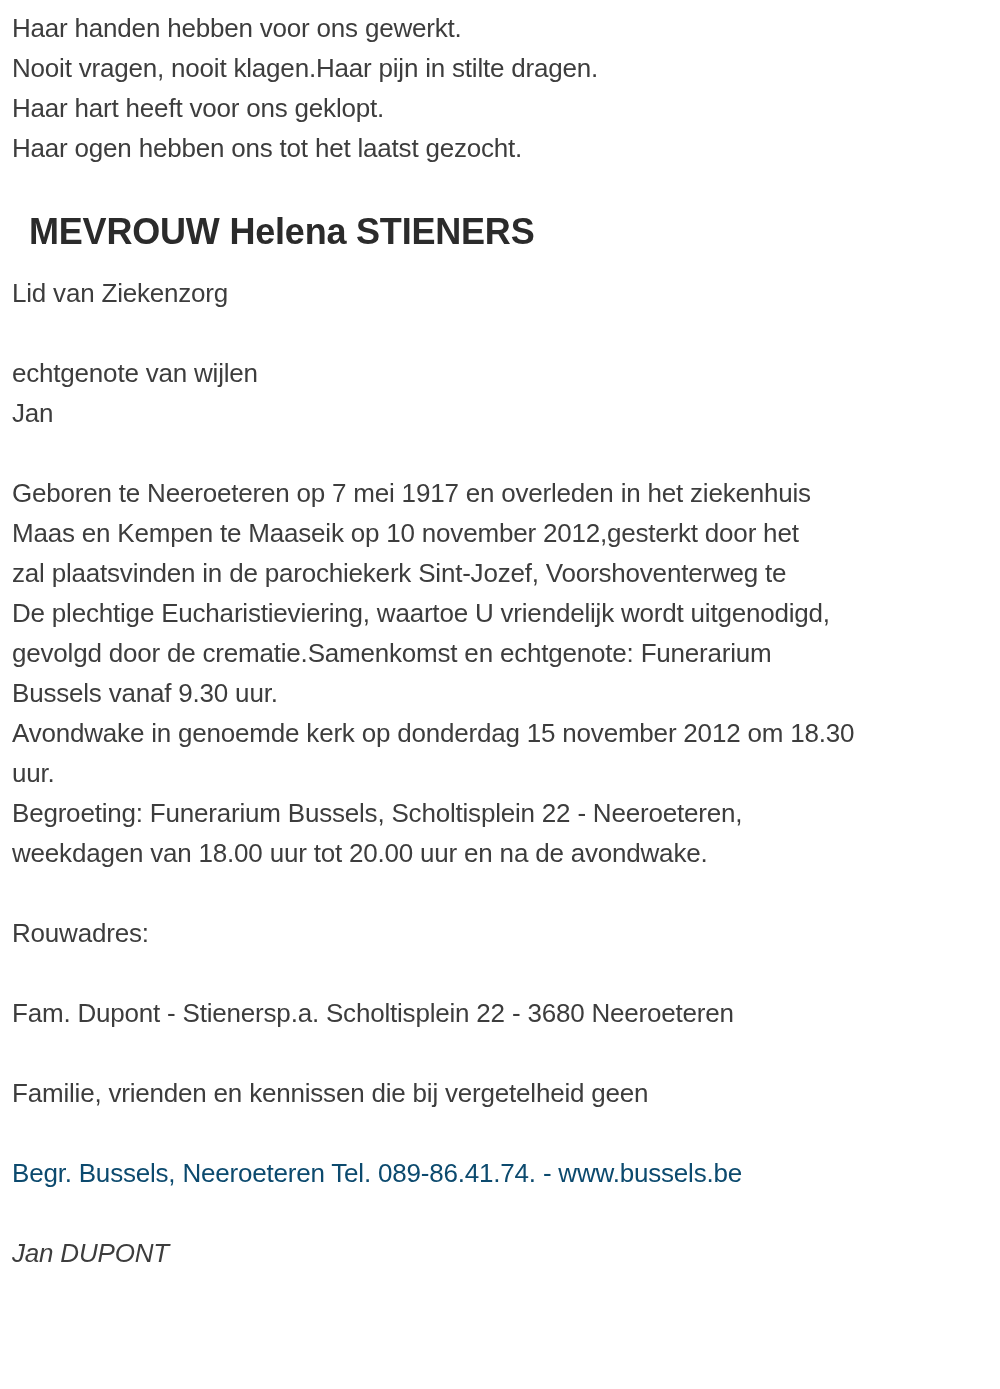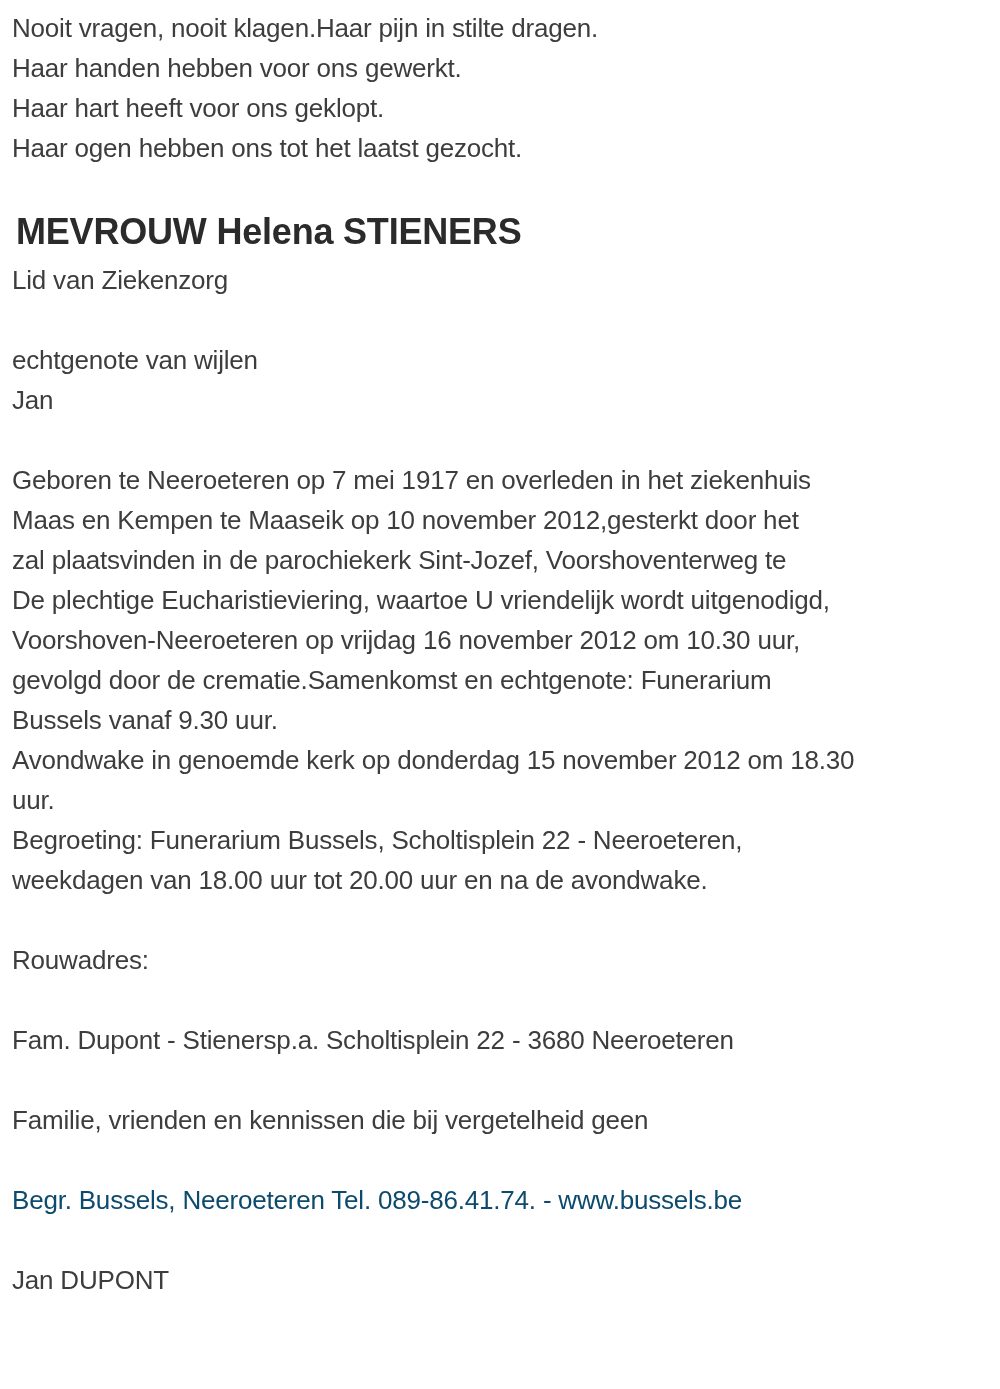--- a/index.html
+++ b/index.html
@@ -15,69 +15,69 @@
     color: #3d3d3d;
   }
   .doc {
     padding: 8px 12px 0 12px;
   }
   .para {
     margin: 0 0 40px 0;
   }
   .para.tight {
     margin-bottom: 4px;
+    font-style: italic;
   }
   .line {
     font-size: 26px;
     line-height: 40px;
     letter-spacing: -0.2px;
     white-space: nowrap;
   }
   .name-heading {
-    margin: 4px;
+    margin: 17px;
     font-size: 36px;
     line-height: 48px;
     font-weight: 700;
     color: #2b2b2b;
     letter-spacing: -0.2px;
     white-space: nowrap;
   }
   .muted .line {
     color: #0c4a6e;
   }
 </style>
 </head>
 <body>
 
 <div class="doc">
 
   <div class="para">
+    <div class="line">Haar handen hebben voor ons gewerkt.</div>
     <div class="line">Nooit vragen, nooit klagen.Haar pijn in stilte dragen.</div>
-    <div class="line">Haar handen hebben voor ons gewerkt.</div>
     <div class="line">Haar hart heeft voor ons geklopt.</div>
     <div class="line">Haar ogen hebben ons tot het laatst gezocht.</div>
   </div>
 
   <h1 class="name-heading">MEVROUW Helena STIENERS</h1>
 
   <div class="para">
     <div class="line">Lid van Ziekenzorg</div>
   </div>
 
   <div class="para">
     <div class="line">echtgenote van wijlen</div>
     <div class="line">Jan</div>
   </div>
 
   <div class="para">
     <div class="line">Geboren te Neeroeteren op 7 mei 1917 en overleden in het ziekenhuis</div>
     <div class="line">Maas en Kempen te Maaseik op 10 november 2012,gesterkt door het</div>
     <div class="line">zal plaatsvinden in de parochiekerk Sint-Jozef, Voorshoventerweg te</div>
     <div class="line">De plechtige Eucharistieviering, waartoe U vriendelijk wordt uitgenodigd,</div>
-    <div class="line">Voorshoven-Neeroeteren op vrijdag 16 november 2012 om 10.30 uur,</div>
     <div class="line">gevolgd door de crematie.Samenkomst en echtgenote: Funerarium</div>
     <div class="line">Bussels vanaf 9.30 uur.</div>
     <div class="line">Avondwake in genoemde kerk op donderdag 15 november 2012 om 18.30</div>
     <div class="line">uur.</div>
     <div class="line">Begroeting: Funerarium Bussels, Scholtisplein 22 - Neeroeteren,</div>
     <div class="line">weekdagen van 18.00 uur tot 20.00 uur en na de avondwake.</div>
   </div>
 
   <div class="para">
     <div class="line">Rouwadres:</div>

